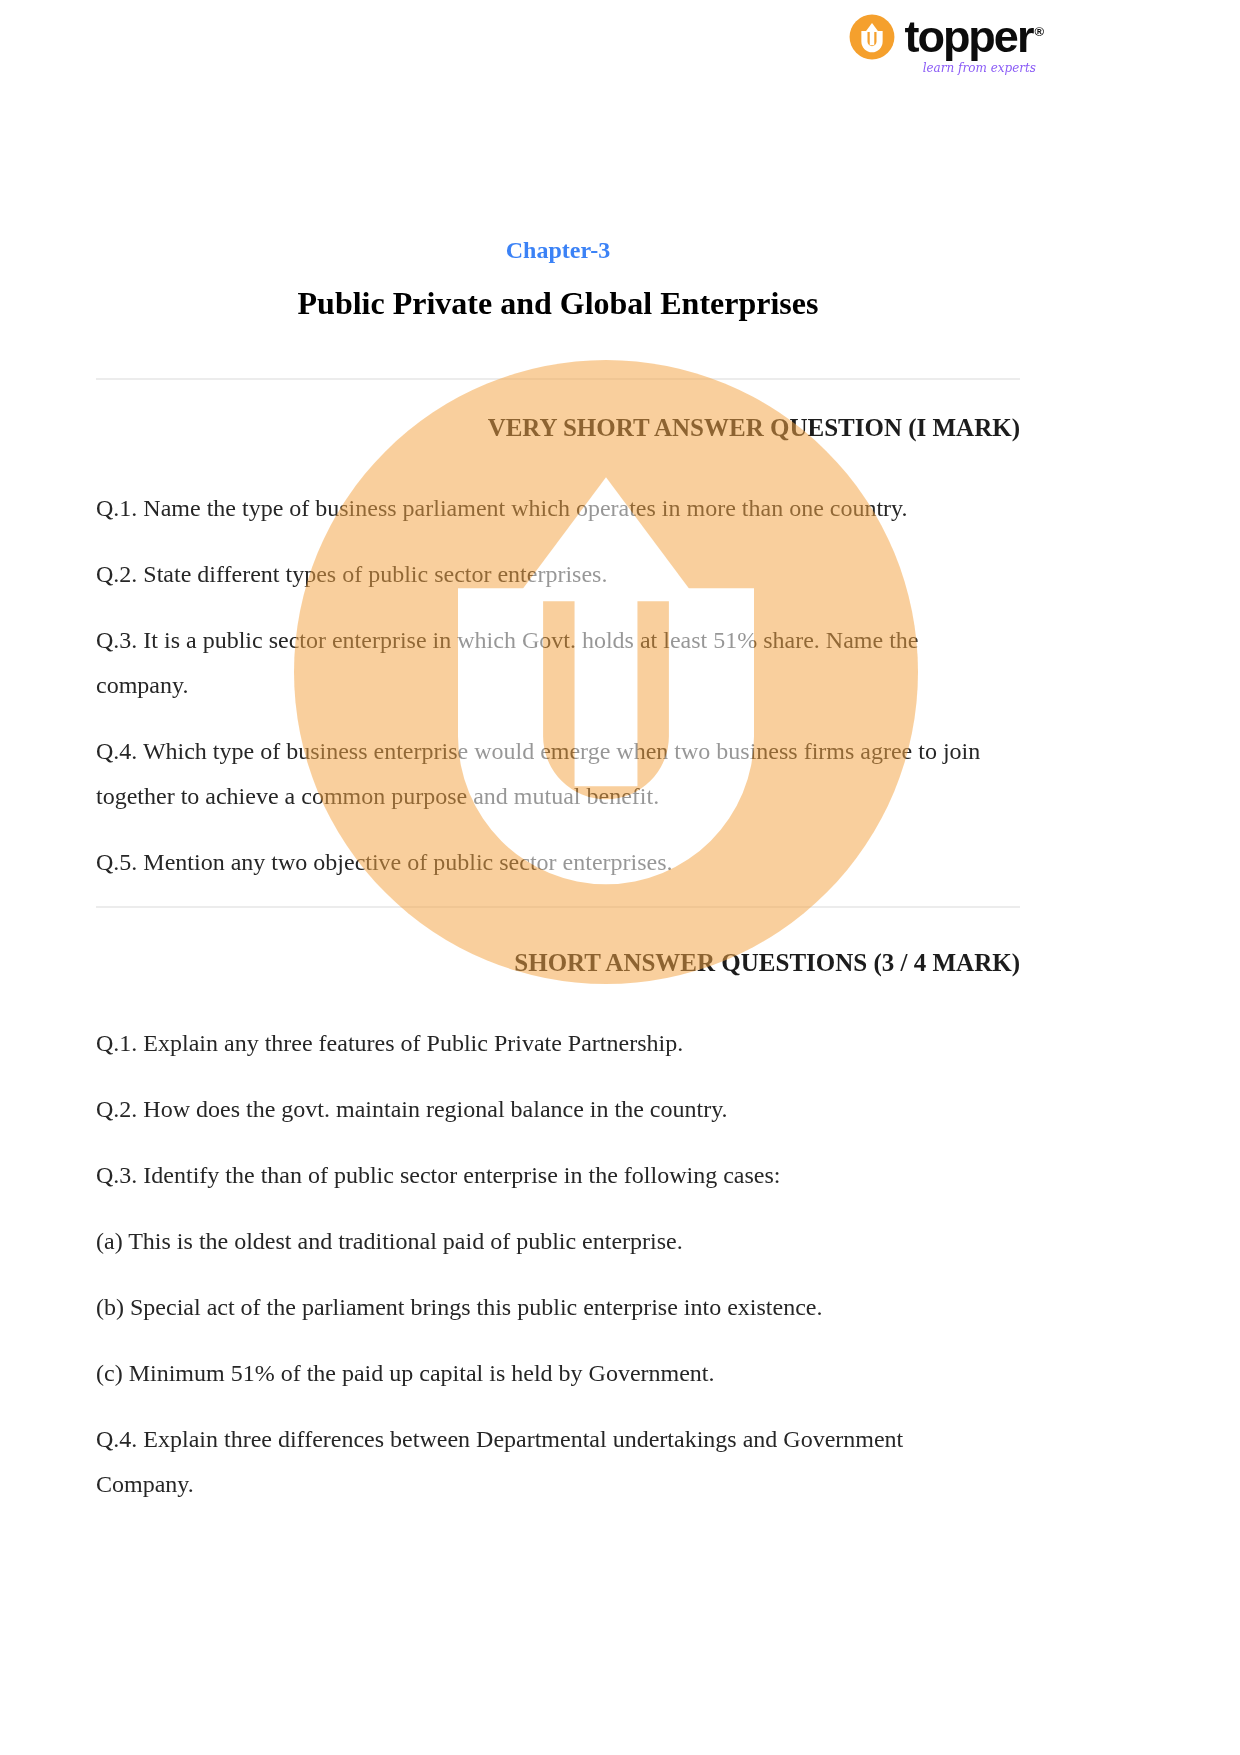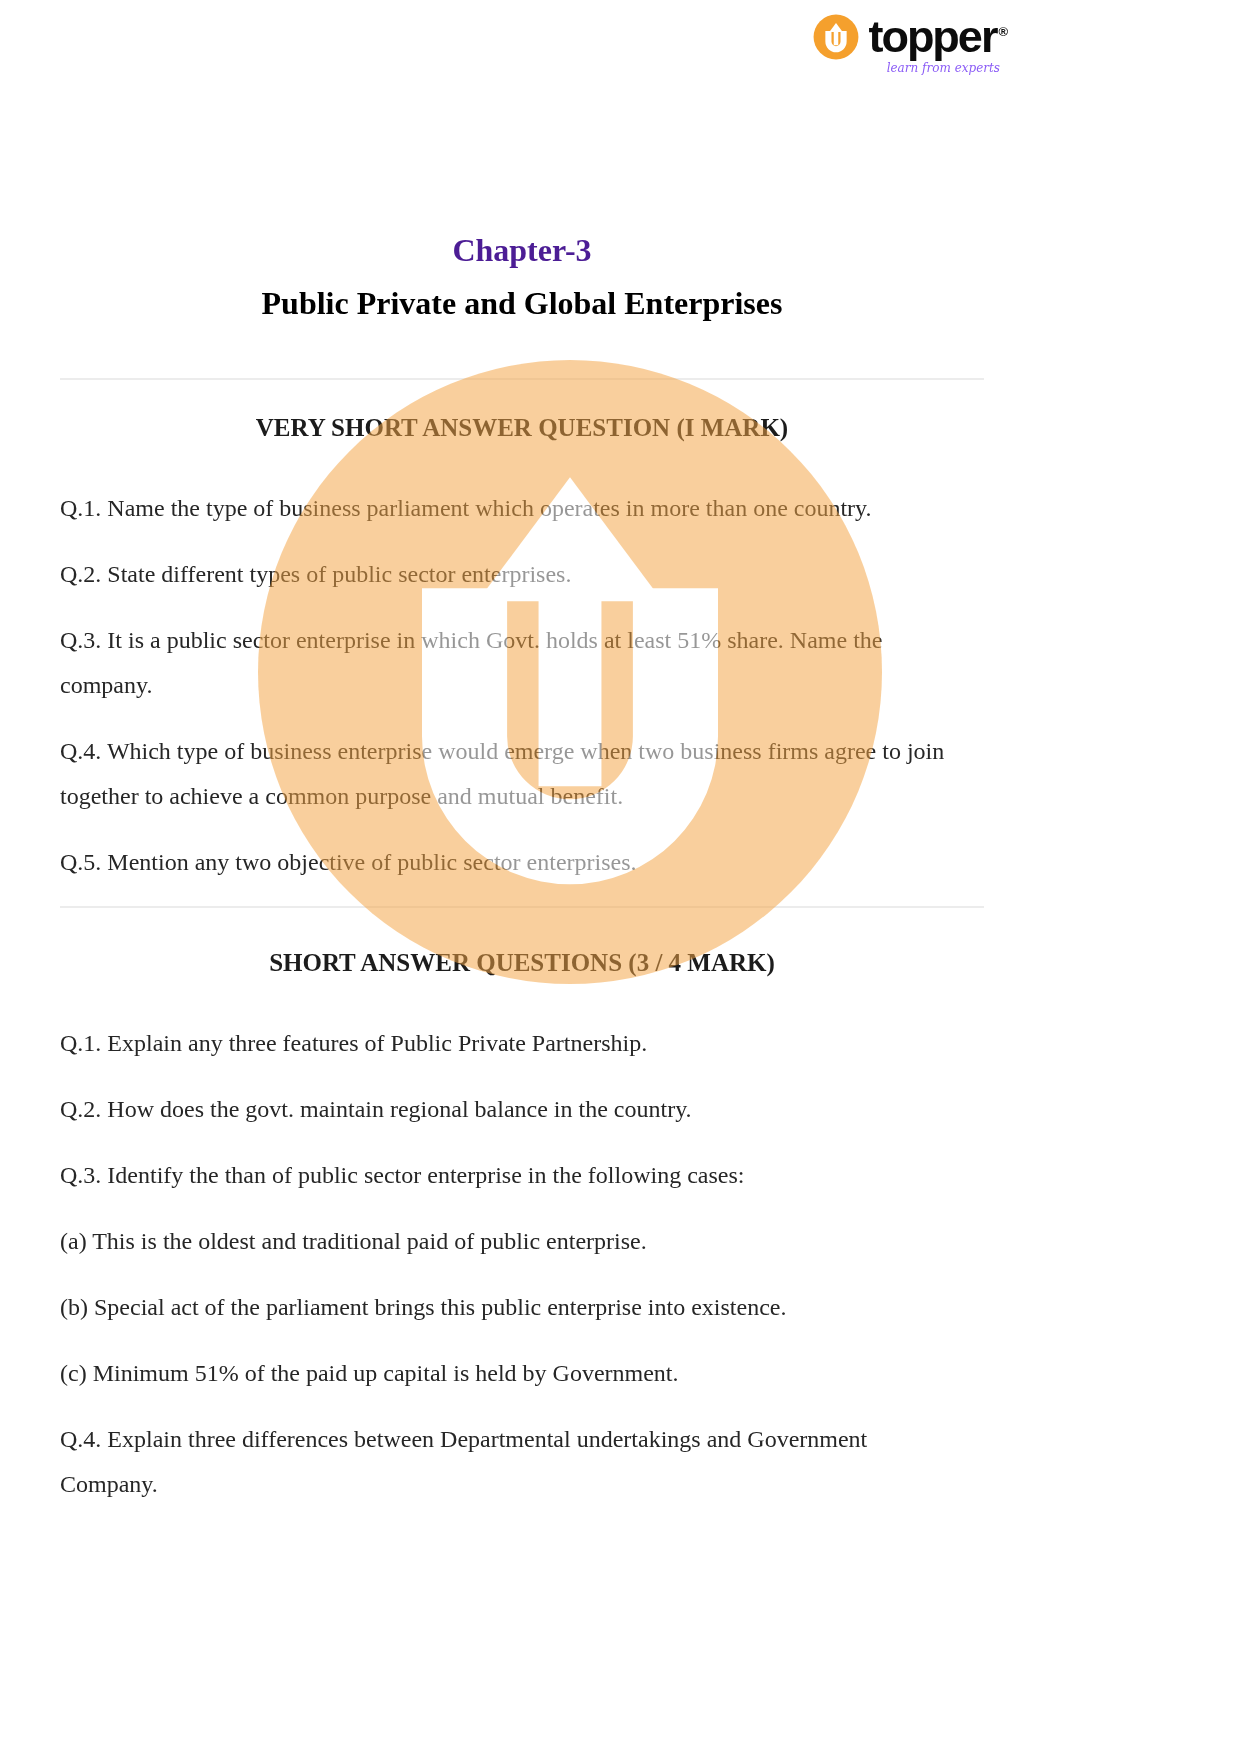--- a/index.html
+++ b/index.html
@@ -1,19 +1,19 @@
 <!DOCTYPE html>
 <html><head>
 <meta charset="utf-8">
 <style>
   html,body { margin:0; padding:0; background:#ffffff; }
   .page {
     position:relative; width:1044px; height:1755px;
     background:#ffffff; overflow:hidden;
-    font-family:"Liberation Serif", serif; color:#262626;
+    font-family:"Liberation Serif", serif; color:#262626;margin-left:36px;
   }
   
   .header { display:flex; justify-content:flex-end; padding:14px 38px 0 0; height:64px; }
   .logo { display:flex; flex-direction:column; align-items:flex-end; }
   .logo-row { display:flex; align-items:center; gap:9px; }
   .logo-badge { width:46px; height:46px; display:block; }
   .wordmark {
     font-family:"Liberation Sans", sans-serif; font-weight:bold;
     font-size:45px; letter-spacing:-2px; color:#0c0c0c; line-height:46px;
   }
@@ -27,31 +27,31 @@
   }
   
   .watermark {
     position:absolute; left:250px; top:352px; width:640px; height:640px;
     opacity:0.52; z-index:3; pointer-events:none;
   }
   
   .content { margin:0 60px; position:relative; z-index:1; }
   .chapter-title {
     margin-top:150px; text-align:center; font-weight:bold;
-    font-size:32px; line-height:44px; color:#4c1d95;
+    font-size:24px; line-height:44px; color:#3b82f6;
   }
   .doc-title {
     margin-top:8px; text-align:center; font-weight:bold;
     font-size:32px; line-height:46px; color:#000000;
   }
   .divider { border:none; border-top:2px solid #ececec; height:0; margin:0; }
   #divider-1 { margin-top:52px; }
   #divider-2 { margin-top:16px; }
   .section-heading {
-    text-align:center; font-weight:bold; font-size:25px;
+    text-align:right; font-weight:bold; font-size:25px;
     line-height:33px; color:#1c1c1c;
   }
   #vsaq-heading { margin:31px 0 42px 0; }
   #saq-heading  { margin:38px 0 42px 0; }
   .question {
     font-size:24px; line-height:45px; color:#262626;
     white-space:pre-line; margin:0 0 21px 0;
   }
 </style>
 </head>

